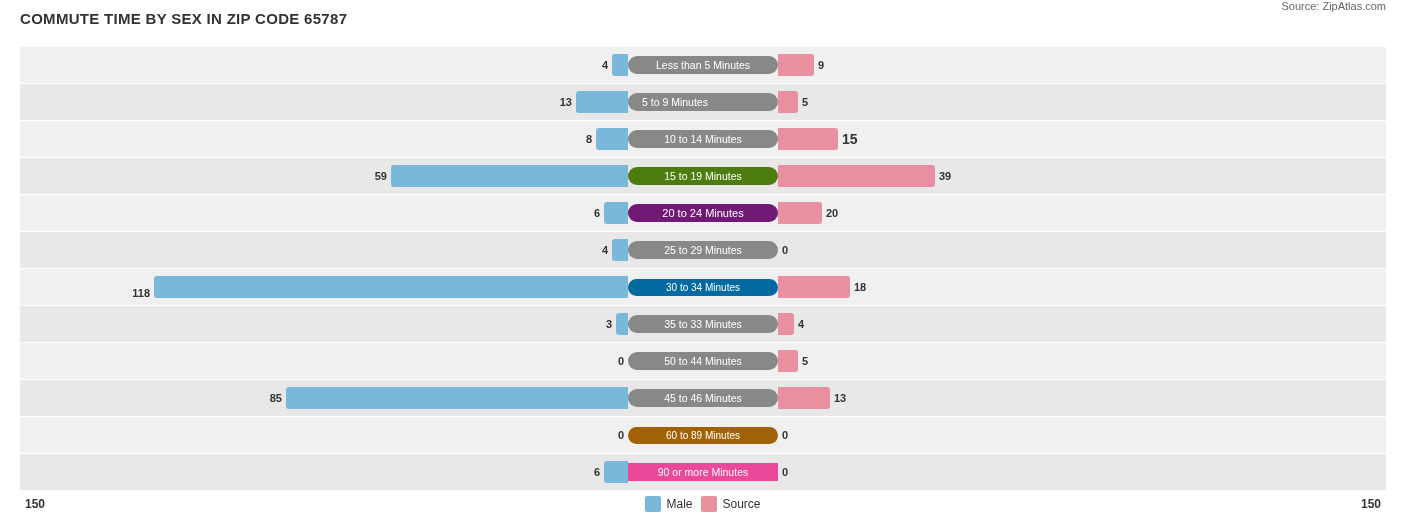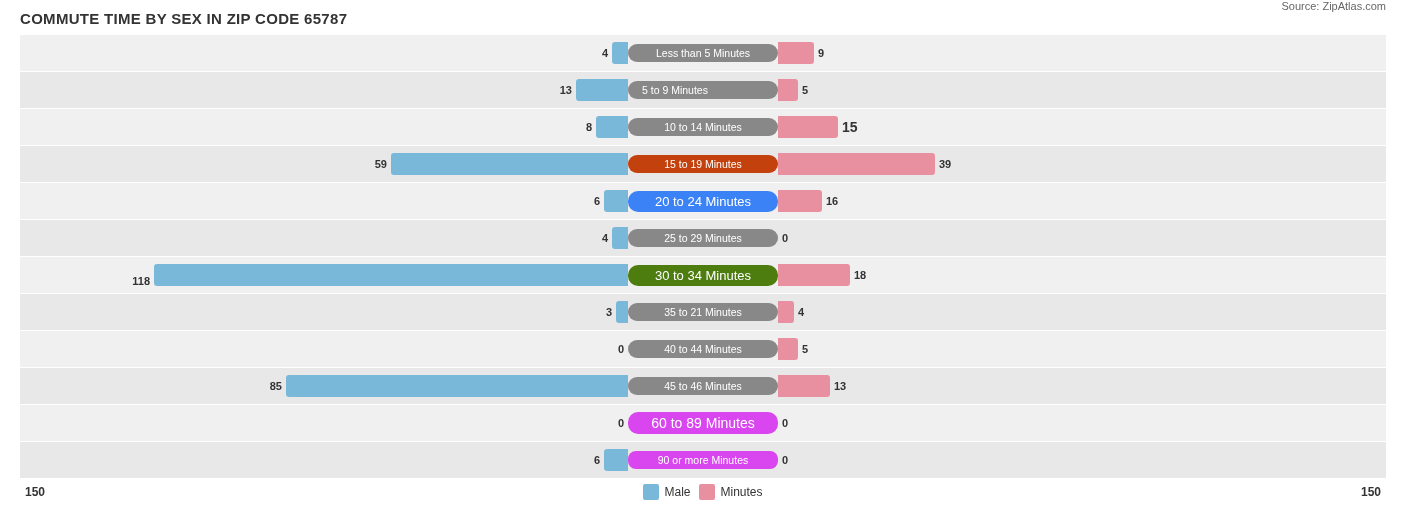--- a/index.html
+++ b/index.html
@@ -14,21 +14,21 @@
       width: 1406px;
       height: 523px;
       padding: 10px 20px 40px 20px;
       position: relative;
     }
     .chart-title {
       font-size: 15px;
       font-weight: bold;
       text-transform: uppercase;
       color: #333;
-      margin-bottom: 8px;
+      margin-bottom: 20px;
       letter-spacing: 0.3px;
     }
     .source-label {
       position: absolute;
       top: 0;
       right: 20px;
       font-size: 11px;
       color: #666;
     }
     .chart-footer {
@@ -86,84 +86,84 @@
       <div style="display: flex; align-items: center; position: relative; height: 36px; margin-bottom: 1px; background: rgb(240, 240, 240);">
         <div style="position: absolute; right: calc(50% + 75px); width: 32px; height: 22px; background: rgb(122, 184, 217); border-radius: 3px 0px 0px 3px;"></div>
         <div style="position: absolute; left: calc(50% + 75px); width: 60px; height: 22px; background: rgb(232, 143, 160); border-radius: 0px 3px 3px 0px;"></div>
         <div style="position: absolute; left: 50%; transform: translateX(-50%); background: rgb(136, 136, 136); color: white; font-size: 10.5px; padding: 3px 14px; border-radius: 10px; white-space: nowrap; z-index: 5; min-width: 150px; text-align: center;">10 to 14 Minutes</div>
         <div style="position: absolute; right: calc(50% + 111px); font-size: 11px; font-weight: bold; color: rgb(51, 51, 51); z-index: 6; white-space: nowrap;">8</div>
         <div style="position: absolute; left: calc(50% + 139px); font-size: 14px; font-weight: bold; color: rgb(51, 51, 51); z-index: 6; white-space: nowrap;">15</div>
       </div>
       <div style="display: flex; align-items: center; position: relative; height: 36px; margin-bottom: 1px; background: rgb(232, 232, 232);">
         <div style="position: absolute; right: calc(50% + 75px); width: 237px; height: 22px; background: rgb(122, 184, 217); border-radius: 3px 0px 0px 3px;"></div>
         <div style="position: absolute; left: calc(50% + 75px); width: 157px; height: 22px; background: rgb(232, 143, 160); border-radius: 0px 3px 3px 0px;"></div>
-        <div style="position: absolute; left: 50%; transform: translateX(-50%); background: #c2410c; color: white; font-size: 10.5px; padding: 3px 20px; border-radius: 10px; white-space: nowrap; z-index: 5; min-width: 150px; text-align: center;">15 to 19 Minutes</div>
+        <div style="position: absolute; left: 50%; transform: translateX(-50%); background: #4d7c0f; color: white; font-size: 10.5px; padding: 3px 20px; border-radius: 10px; white-space: nowrap; z-index: 5; min-width: 150px; text-align: center;">15 to 19 Minutes</div>
         <div style="position: absolute; right: calc(50% + 316px); font-size: 11px; font-weight: bold; color: rgb(51, 51, 51); z-index: 6; white-space: nowrap;">59</div>
         <div style="position: absolute; left: calc(50% + 236px); font-size: 11px; font-weight: bold; color: rgb(51, 51, 51); z-index: 6; white-space: nowrap;">39</div>
       </div>
       <div style="display: flex; align-items: center; position: relative; height: 36px; margin-bottom: 1px; background: rgb(240, 240, 240);">
         <div style="position: absolute; right: calc(50% + 75px); width: 24px; height: 22px; background: rgb(122, 184, 217); border-radius: 3px 0px 0px 3px;"></div>
         <div style="position: absolute; left: calc(50% + 75px); width: 44px; height: 22px; background: rgb(232, 143, 160); border-radius: 0px 3px 3px 0px;"></div>
-        <div style="position: absolute; left: 50%; transform: translateX(-50%); background: #3b82f6; color: white; font-size: 13px; padding: 3px 14px; border-radius: 10px; white-space: nowrap; z-index: 5; min-width: 150px; text-align: center;">20 to 24 Minutes</div>
+        <div style="position: absolute; left: 50%; transform: translateX(-50%); background: #701a75; color: white; font-size: 11px; padding: 3px 14px; border-radius: 10px; white-space: nowrap; z-index: 5; min-width: 150px; text-align: center;">20 to 24 Minutes</div>
         <div style="position: absolute; right: calc(50% + 103px); font-size: 11px; font-weight: bold; color: rgb(51, 51, 51); z-index: 6; white-space: nowrap;">6</div>
-        <div style="position: absolute; left: calc(50% + 123px); font-size: 11px; font-weight: bold; color: rgb(51, 51, 51); z-index: 6; white-space: nowrap;">16</div>
+        <div style="position: absolute; left: calc(50% + 123px); font-size: 11px; font-weight: bold; color: rgb(51, 51, 51); z-index: 6; white-space: nowrap;">20</div>
       </div>
       <div style="display: flex; align-items: center; position: relative; height: 36px; margin-bottom: 1px; background: rgb(232, 232, 232);">
         <div style="position: absolute; right: calc(50% + 75px); width: 16px; height: 22px; background: rgb(122, 184, 217); border-radius: 3px 0px 0px 3px;"></div>
         <div style="position: absolute; left: 50%; transform: translateX(-50%); background: rgb(136, 136, 136); color: white; font-size: 10.5px; padding: 3px 14px; border-radius: 10px; white-space: nowrap; z-index: 5; min-width: 150px; text-align: center;">25 to 29 Minutes</div>
         <div style="position: absolute; right: calc(50% + 95px); font-size: 11px; font-weight: bold; color: rgb(51, 51, 51); z-index: 6; white-space: nowrap;">4</div>
         <div style="position: absolute; left: calc(50% + 79px); font-size: 11px; font-weight: bold; color: rgb(51, 51, 51); z-index: 6; white-space: nowrap;">0</div>
       </div>
       <div style="display: flex; align-items: center; position: relative; height: 36px; margin-bottom: 1px; background: rgb(240, 240, 240);">
         <div style="position: absolute; right: calc(50% + 75px); width: 474px; height: 22px; background: rgb(122, 184, 217); border-radius: 3px 0px 0px 3px;"></div>
         <div style="position: absolute; left: calc(50% + 75px); width: 72px; height: 22px; background: rgb(232, 143, 160); border-radius: 0px 3px 3px 0px;"></div>
-        <div style="position: absolute; left: 50%; transform: translateX(-50%); background: #4d7c0f; color: white; font-size: 13px; padding: 3px 14px; border-radius: 10px; white-space: nowrap; z-index: 5; min-width: 150px; text-align: center;">30 to 34 Minutes</div>
+        <div style="position: absolute; left: 50%; transform: translateX(-50%); background: #0369a1; color: white; font-size: 10px; padding: 3px 14px; border-radius: 10px; white-space: nowrap; z-index: 5; min-width: 150px; text-align: center;">30 to 34 Minutes</div>
         <div style="position: absolute; right: calc(50% + 553px); font-size: 11px; font-weight: bold; color: rgb(51, 51, 51); z-index: 6; white-space: nowrap; margin-top: 12px;">118</div>
         <div style="position: absolute; left: calc(50% + 151px); font-size: 11px; font-weight: bold; color: rgb(51, 51, 51); z-index: 6; white-space: nowrap;">18</div>
       </div>
       <div style="display: flex; align-items: center; position: relative; height: 36px; margin-bottom: 1px; background: rgb(232, 232, 232);">
         <div style="position: absolute; right: calc(50% + 75px); width: 12px; height: 22px; background: rgb(122, 184, 217); border-radius: 3px 0px 0px 3px;"></div>
         <div style="position: absolute; left: calc(50% + 75px); width: 16px; height: 22px; background: rgb(232, 143, 160); border-radius: 0px 3px 3px 0px;"></div>
-        <div style="position: absolute; left: 50%; transform: translateX(-50%); background: rgb(136, 136, 136); color: white; font-size: 10.5px; padding: 3px 14px; border-radius: 10px; white-space: nowrap; z-index: 5; min-width: 150px; text-align: center;">35 to 21 Minutes</div>
+        <div style="position: absolute; left: 50%; transform: translateX(-50%); background: rgb(136, 136, 136); color: white; font-size: 10.5px; padding: 3px 14px; border-radius: 10px; white-space: nowrap; z-index: 5; min-width: 150px; text-align: center;">35 to 33 Minutes</div>
         <div style="position: absolute; right: calc(50% + 91px); font-size: 11px; font-weight: bold; color: rgb(51, 51, 51); z-index: 6; white-space: nowrap;">3</div>
         <div style="position: absolute; left: calc(50% + 95px); font-size: 11px; font-weight: bold; color: rgb(51, 51, 51); z-index: 6; white-space: nowrap;">4</div>
       </div>
       <div style="display: flex; align-items: center; position: relative; height: 36px; margin-bottom: 1px; background: rgb(240, 240, 240);">
         <div style="position: absolute; left: calc(50% + 75px); width: 20px; height: 22px; background: rgb(232, 143, 160); border-radius: 0px 3px 3px 0px;"></div>
-        <div style="position: absolute; left: 50%; transform: translateX(-50%); background: rgb(136, 136, 136); color: white; font-size: 10.5px; padding: 3px 14px; border-radius: 10px; white-space: nowrap; z-index: 5; min-width: 150px; text-align: center;">40 to 44 Minutes</div>
+        <div style="position: absolute; left: 50%; transform: translateX(-50%); background: rgb(136, 136, 136); color: white; font-size: 10.5px; padding: 3px 14px; border-radius: 10px; white-space: nowrap; z-index: 5; min-width: 150px; text-align: center;">50 to 44 Minutes</div>
         <div style="position: absolute; right: calc(50% + 79px); font-size: 11px; font-weight: bold; color: rgb(51, 51, 51); z-index: 6; white-space: nowrap;">0</div>
         <div style="position: absolute; left: calc(50% + 99px); font-size: 11px; font-weight: bold; color: rgb(51, 51, 51); z-index: 6; white-space: nowrap;">5</div>
       </div>
       <div style="display: flex; align-items: center; position: relative; height: 36px; margin-bottom: 1px; background: rgb(232, 232, 232);">
         <div style="position: absolute; right: calc(50% + 75px); width: 342px; height: 22px; background: rgb(122, 184, 217); border-radius: 3px 0px 0px 3px;"></div>
         <div style="position: absolute; left: calc(50% + 75px); width: 52px; height: 22px; background: rgb(232, 143, 160); border-radius: 0px 3px 3px 0px;"></div>
         <div style="position: absolute; left: 50%; transform: translateX(-50%); background: rgb(136, 136, 136); color: white; font-size: 10.5px; padding: 3px 14px; border-radius: 10px; white-space: nowrap; z-index: 5; min-width: 150px; text-align: center;">45 to 46 Minutes</div>
         <div style="position: absolute; right: calc(50% + 421px); font-size: 11px; font-weight: bold; color: rgb(51, 51, 51); z-index: 6; white-space: nowrap;">85</div>
         <div style="position: absolute; left: calc(50% + 131px); font-size: 11px; font-weight: bold; color: rgb(51, 51, 51); z-index: 6; white-space: nowrap;">13</div>
       </div>
       <div style="display: flex; align-items: center; position: relative; height: 36px; margin-bottom: 1px; background: rgb(240, 240, 240);">
-        <div style="position: absolute; left: 50%; transform: translateX(-50%); background: #d946ef; color: white; font-size: 14px; padding: 3px 14px; border-radius: 10px; white-space: nowrap; z-index: 5; min-width: 150px; text-align: center;">60 to 89 Minutes</div>
+        <div style="position: absolute; left: 50%; transform: translateX(-50%); background: #a16207; color: white; font-size: 10px; padding: 3px 14px; border-radius: 10px; white-space: nowrap; z-index: 5; min-width: 150px; text-align: center;">60 to 89 Minutes</div>
         <div style="position: absolute; right: calc(50% + 79px); font-size: 11px; font-weight: bold; color: rgb(51, 51, 51); z-index: 6; white-space: nowrap;">0</div>
         <div style="position: absolute; left: calc(50% + 79px); font-size: 11px; font-weight: bold; color: rgb(51, 51, 51); z-index: 6; white-space: nowrap;">0</div>
       </div>
       <div style="display: flex; align-items: center; position: relative; height: 36px; margin-bottom: 1px; background: rgb(232, 232, 232);">
         <div style="position: absolute; right: calc(50% + 75px); width: 24px; height: 22px; background: rgb(122, 184, 217); border-radius: 3px 0px 0px 3px;"></div>
-        <div style="position: absolute; left: 50%; transform: translateX(-50%); background: #d946ef; color: white; font-size: 10.5px; padding: 3px 14px; border-radius: 8px; white-space: nowrap; z-index: 5; min-width: 150px; text-align: center;">90 or more Minutes</div>
+        <div style="position: absolute; left: 50%; transform: translateX(-50%); background: #ec4899; color: white; font-size: 10.5px; padding: 3px 14px; border-radius: 0; white-space: nowrap; z-index: 5; min-width: 150px; text-align: center;">90 or more Minutes</div>
         <div style="position: absolute; right: calc(50% + 103px); font-size: 11px; font-weight: bold; color: rgb(51, 51, 51); z-index: 6; white-space: nowrap;">6</div>
         <div style="position: absolute; left: calc(50% + 79px); font-size: 11px; font-weight: bold; color: rgb(51, 51, 51); z-index: 6; white-space: nowrap;">0</div>
       </div>
     </div>
 
   <div class="chart-footer">
     <div class="axis-label">150</div>
     <div class="legend">
       <div class="legend-item">
         <div class="legend-color" style="background:#7ab8d9;"></div>
         <span>Male</span>
       </div>
       <div class="legend-item">
         <div class="legend-color" style="background:#e88fa0;"></div>
-        <span>Minutes</span>
+        <span>Source</span>
       </div>
     </div>
     <div class="axis-label">150</div>
   </div>
 </div>
 
 </body></html>

